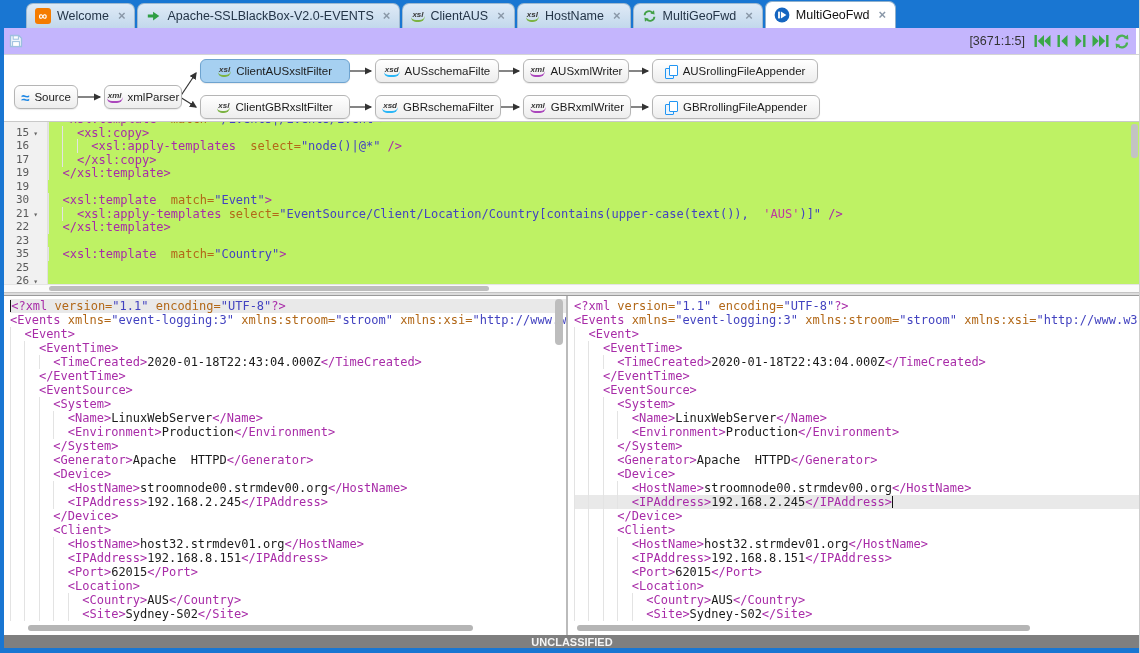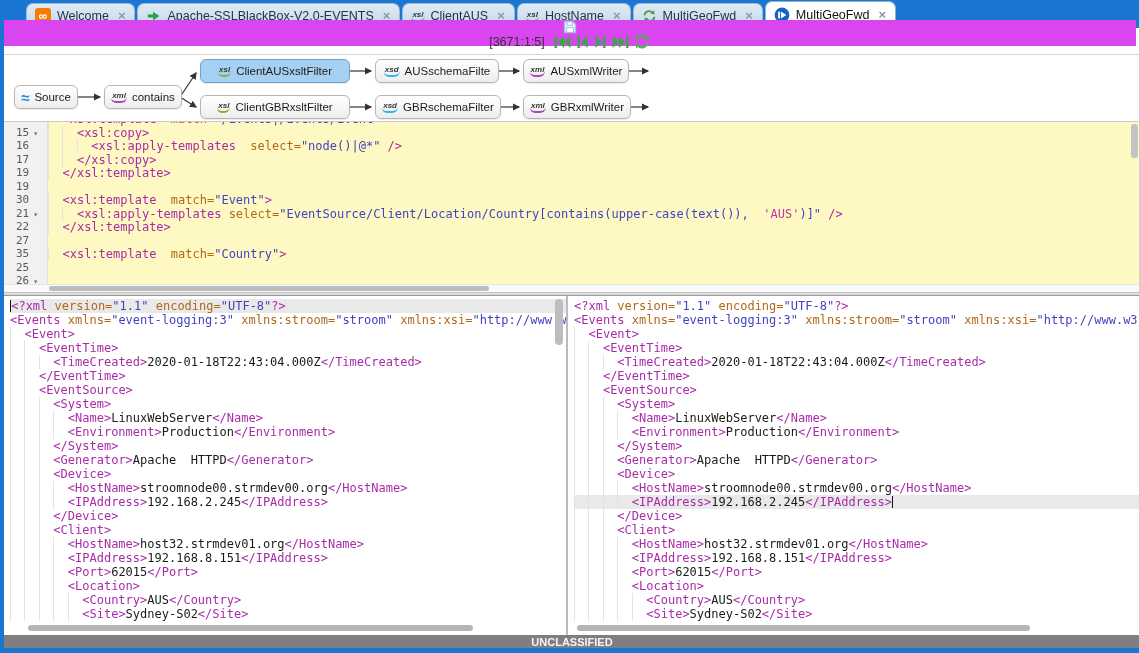--- a/index.html
+++ b/index.html
@@ -16,42 +16,42 @@
   .tab.active{background:#ffffff;height:26px;color:#111;border-color:#8fb0cc;}
   .tclose{color:#8a98a8;font-size:13px;font-weight:bold;margin-left:3px;line-height:10px;}
   .ticon{flex:none;display:inline-flex;align-items:center;justify-content:center;}
   .logo{width:16px;height:16px;background:#f57c00;border-radius:3px;color:#fff;
         font-weight:bold;font-size:12px;line-height:15px;justify-content:center;}
   .badge{font-style:italic;font-weight:bold;font-size:8px;line-height:9px;color:#3a3a3a;
          border-bottom:2px solid #7cb342;border-radius:0 0 6px 5px;padding:0 1px 1px 1px;letter-spacing:0;}
   .bxsl{border-color:#7cb342}.bxsd{border-color:#29b6f6}.bxml{border-color:#ab47bc}
 
   
-  .toolbar{position:absolute;left:4px;top:20px;width:1132px;height:26px;background:#d946ef;
-           display:flex;align-items:center;justify-content:space-between;padding:0 6px 0 5px;box-sizing:border-box;flex-direction:column;}
+  .toolbar{position:absolute;left:4px;top:28px;width:1132px;height:26px;background:#c4b5fd;
+           display:flex;align-items:center;justify-content:space-between;padding:0 6px 0 5px;box-sizing:border-box;}
   .stepnav{display:flex;align-items:center;gap:5px;}
   .steppos{font-size:12.5px;color:#333;margin-right:4px;}
   .navbtn{display:inline-flex;cursor:pointer;}
 
   
   .pipeline{position:absolute;left:4px;top:54px;width:1136px;height:68px;background:#fff;
             border-top:1px solid #d5d5d5;border-bottom:1px solid #c9c9c9;box-sizing:border-box;}
   .plumb{position:absolute;left:0;top:0;z-index:0;}
   .pbox{position:absolute;z-index:1;height:24px;box-sizing:border-box;display:flex;align-items:center;
         justify-content:center;gap:5px;background:linear-gradient(#ffffff,#ededed);
         border:1px solid #b5b5b5;border-radius:6px;font-size:11.5px;color:#1c1c1c;white-space:nowrap;
         box-shadow:0 1px 1px rgba(0,0,0,.08);}
   .pbox.sel{background:#a6d0f1;border-color:#6ea3cf;}
   .srcico{color:#1e88e5;font-weight:bold;font-size:15px;line-height:9px;}
   .pages{position:relative;width:13px;height:13px;flex:none;}
   .pages i{position:absolute;width:7px;height:9px;background:#eaf4fd;border:1.4px solid #2196f3;border-radius:1px;}
   .pages i.b{left:0;top:3px;} .pages i.f{left:4px;top:0;background:#fff;}
 
   
-  .editor{position:absolute;left:4px;top:122px;width:1136px;height:170px;background:#fef9c3;}
+  .editor{position:absolute;left:4px;top:122px;width:1136px;height:170px;background:#bef264;}
   .ed-view{display:flex;height:162px;overflow:hidden;}
   .gutter{flex:none;width:44px;background:#f1f1f1;border-right:1px solid #e0e0e0;margin-top:-10px;box-sizing:border-box;}
   .gln{height:13.5px;line-height:13.5px;font:11px "DejaVu Sans Mono",monospace;color:#5a5a5a;padding-left:12px;}
   .fold{color:#666;font-size:8px;margin-left:4px;}
   .ed-code{flex:1;margin-top:-10px;padding-left:0;overflow:hidden;}
   .cln{height:13.5px;line-height:13.5px;white-space:pre;font:12px "DejaVu Sans Mono",monospace;}
   .edvscroll{position:absolute;right:1px;top:1px;width:9px;height:150px;}
   .edvscroll .thumb{position:absolute;top:1px;left:1px;width:7px;height:34px;background:#c3c3c3;border-radius:3px;}
   .edhscroll{position:absolute;left:0;bottom:0;width:100%;height:8px;background:#fafafa;border-top:1px solid #e4e4e4;box-sizing:border-box;}
   .edhscroll .thumb{position:absolute;left:45px;top:1px;width:440px;height:5px;background:#bdbdbd;border-radius:3px;}
@@ -205,61 +205,75 @@
       <line x1="490" y1="52" x2="515" y2="52" stroke="#333" stroke-width="1.2" marker-end="url(#ah)"></line>
       <line x1="620" y1="52" x2="644" y2="52" stroke="#333" stroke-width="1.2" marker-end="url(#ah)"></line>
     </svg>
 
     <div class="pbox" style="left:10px;top:30px;width:64px">
       <span class="srcico">≈</span>
       <span>Source</span>
     </div>
     <div class="pbox" style="left:100px;top:30px;width:78px">
       <span class="badge bxml">xml</span>
-      <span>contains</span>
+      <span>xmlParser</span>
     </div>
     <div class="pbox sel" style="left:196px;top:4px;width:150px">
       <span class="badge bxsl">xsl</span>
       <span>ClientAUSxsltFilter</span>
     </div>
     <div class="pbox" style="left:371px;top:4px;width:124px">
       <span class="badge bxsd">xsd</span>
       <span>AUSschemaFilte</span>
     </div>
     <div class="pbox" style="left:519px;top:4px;width:106px">
       <span class="badge bxml">xml</span>
       <span>AUSxmlWriter</span>
     </div>
+    <div class="pbox" style="left:648px;top:4px;width:166px">
+      <span class="pages">
+          <i class="b"></i>
+          <i class="f"></i>
+        </span>
+      <span>AUSrollingFileAppender</span>
+    </div>
     <div class="pbox" style="left:196px;top:40px;width:150px">
       <span class="badge bxsl">xsl</span>
       <span>ClientGBRxsltFilter</span>
     </div>
     <div class="pbox" style="left:371px;top:40px;width:126px">
       <span class="badge bxsd">xsd</span>
       <span>GBRschemaFilter</span>
     </div>
     <div class="pbox" style="left:519px;top:40px;width:108px">
       <span class="badge bxml">xml</span>
       <span>GBRxmlWriter</span>
+    </div>
+    <div class="pbox" style="left:648px;top:40px;width:168px">
+      <span class="pages">
+          <i class="b"></i>
+          <i class="f"></i>
+        </span>
+      <span>GBRrollingFileAppender</span>
     </div>
   </div>
 
   <div class="editor">
     <div class="ed-view">
       <div class="gutter" id="ed-gutter">
           <div class="gln">14</div>
           <div class="gln">15<span class="fold">▾</span></div>
           <div class="gln">16</div>
           <div class="gln">17</div>
           <div class="gln">19</div>
           <div class="gln">19</div>
           <div class="gln">30</div>
           <div class="gln">21<span class="fold">▾</span></div>
           <div class="gln">22</div>
-          <div class="gln">27</div>
+          <div class="gln">23</div>
           <div class="gln">35</div>
           <div class="gln">25</div>
           <div class="gln">26<span class="fold">▾</span></div>
         </div>
       <div class="ed-code" id="ed-code">
           <div class="cln"><span class="ind">  </span><span class="tg">&lt;xsl:template</span>  <span class="ta">match=</span><span class="tv">"/Events|/Events/Event"</span><span class="tg">&gt;</span></div>
           <div class="cln"><span class="ind">    </span><span class="tg">&lt;xsl:copy</span><span class="tg">&gt;</span></div>
           <div class="cln"><span class="ind">      </span><span class="tg">&lt;xsl:apply-templates</span>  <span class="ta">select=</span><span class="tv">"node()|@*"</span> <span class="tg">/&gt;</span></div>
           <div class="cln"><span class="ind">    </span><span class="tg">&lt;/xsl:copy</span><span class="tg">&gt;</span></div>
           <div class="cln"><span class="ind">  </span><span class="tg">&lt;/xsl:template</span><span class="tg">&gt;</span></div>

